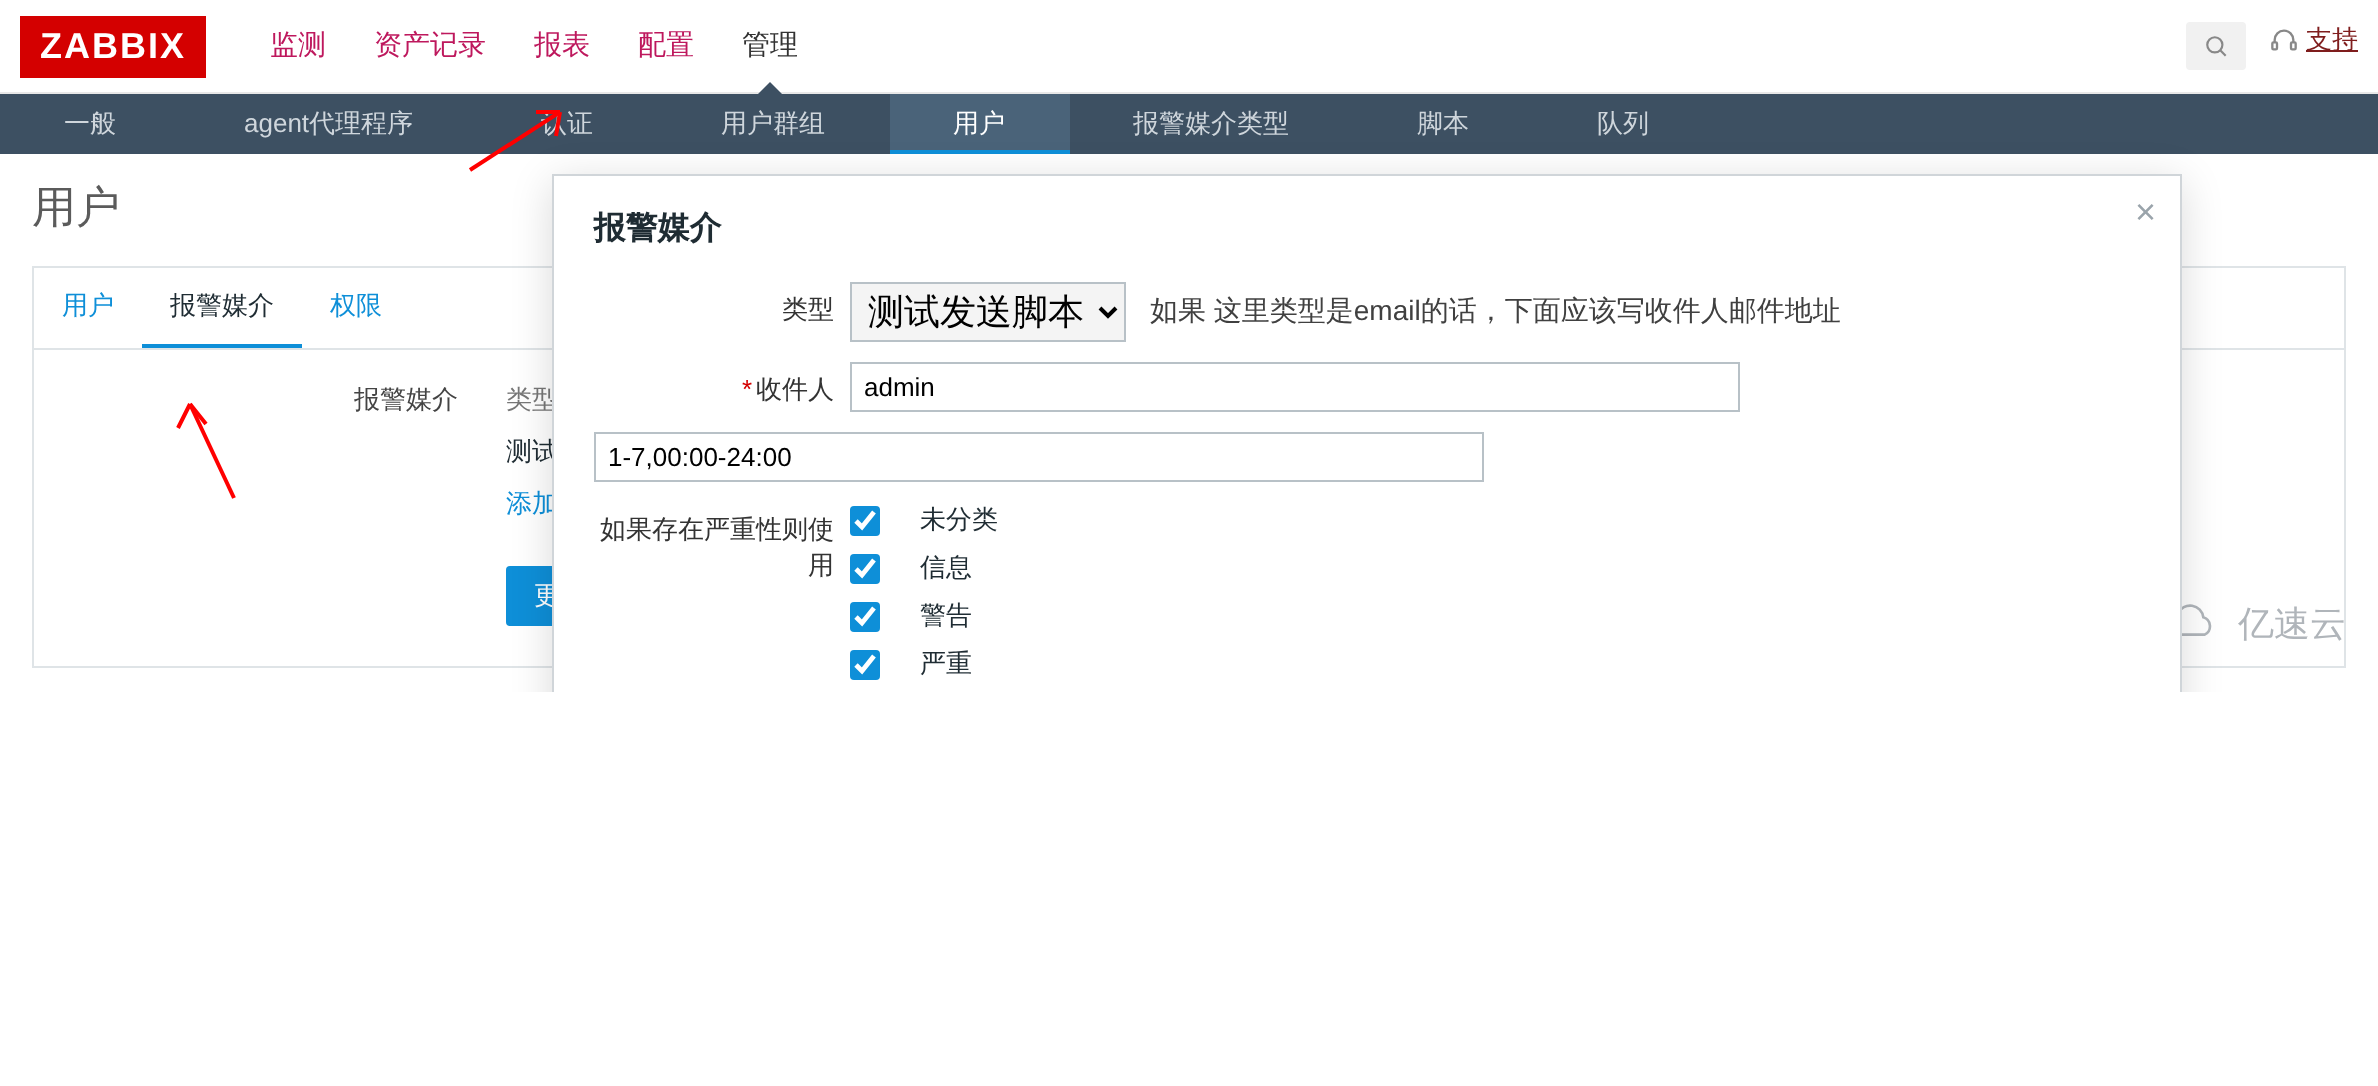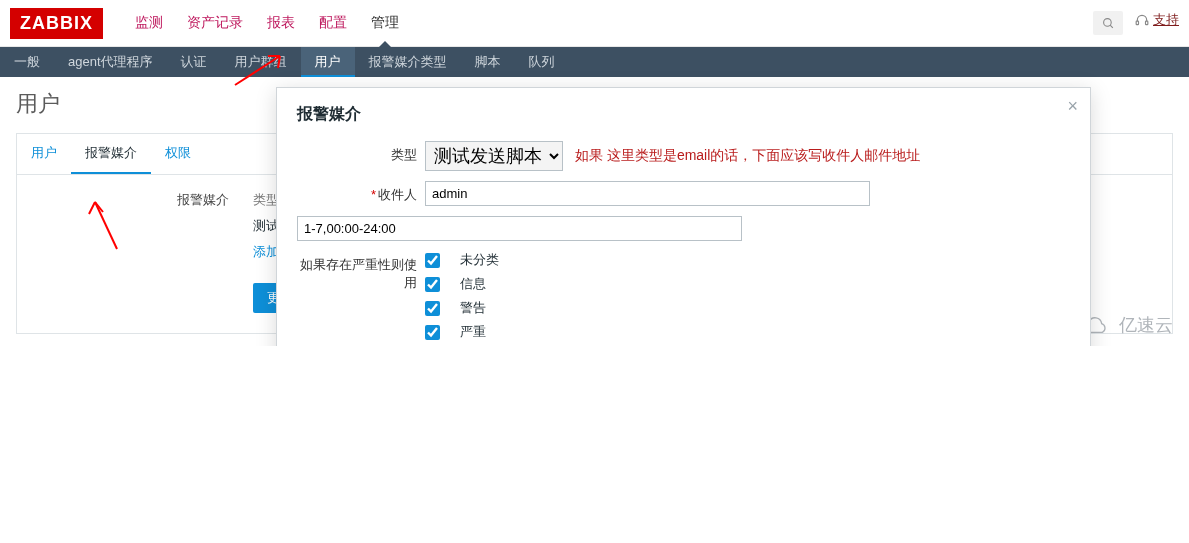--- a/index.html
+++ b/index.html
@@ -8,21 +8,21 @@
     .topbar { height: 47px; background: #fff; border-bottom: 1px solid #e8e8e8; display: flex; align-items: center; padding: 0 10px; }
     .logo { background: #d40000; color: #fff; font-weight: bold; font-size: 18px; padding: 5px 10px; letter-spacing: 1px; margin-right: 20px; }
     .topnav { display: flex; }
     .topnav a { color: #be185d; padding: 14px 12px; text-decoration: none; font-size: 14px; position: relative; }
     .topnav a.active { color: #333; }
     .topnav a.active::after { content:""; position:absolute; bottom:-1px; left:50%; transform:translateX(-50%); border:6px solid transparent; border-bottom-color:#3d5062; }
     .top-right { margin-left:auto; display:flex; align-items:flex-start; gap:12px; color:#7f1d1d;text-decoration:underline; }
     .search-glass { width:30px; height:24px; background:#f1f1f1; border-radius:2px; display:flex; align-items:center; justify-content:center; color:#888; }
 
     .subnav { height: 30px; background: #3d5062; display: flex; align-items: stretch; }
-    .subnav a { color: #cfd6dc; padding: 0 14px; font-size: 13px; text-decoration: none; display:flex; align-items:center; position:relative; }
+    .subnav a { color: #cfd6dc; padding: 0 32px; font-size: 13px; text-decoration: none; display:flex; align-items:center; position:relative; }
     .subnav a.active { background: #4a6379; color:#fff; }
     .subnav a.active::after { content:""; position:absolute; left:0; right:0; bottom:0; height:2px; background:#0e8fd8; }
 
     .page { padding: 12px 16px; position: relative; }
     h1.page-title { font-size: 22px; font-weight: normal; color: #5b5b5b; margin-bottom: 14px; }
 
     .card { border:1px solid #dfe4e7; background:#fff; position:relative; min-height: 200px; }
     .tabs { display:flex; border-bottom:1px solid #dfe4e7; }
     .tabs a { padding: 10px 14px; text-decoration:none; color:#0e8fd8; font-size:13px; border-bottom:2px solid transparent; }
     .tabs a.active { border-bottom:2px solid #0e8fd8; color:#1f2c33; }
@@ -37,30 +37,30 @@
     
     .modal { position:absolute; top:87px; left:276px; width:815px; background:#fff; border:1px solid #d0d5d9; box-shadow:0 4px 20px rgba(0,0,0,0.15); padding: 16px 20px 16px 20px; z-index:10; }
     .modal h3 { font-size:16px; font-weight:bold; margin-bottom: 16px; }
     .modal .close { position:absolute; top:8px; right:12px; color:#9aa4ab; font-size:18px; cursor:pointer; }
     .form-row { display:flex; align-items:flex-start; margin-bottom: 10px; }
     .form-label { width: 128px; text-align:right; padding-right: 8px; padding-top: 5px; font-size:13px; color:#333; }
     .form-label .req { color:#d40000; margin-right:2px; }
     .form-control { flex:1; }
     select.sel { border:1px solid #b8c1c7; padding:3px 4px; font-size:18px; background:#f4f4f4; }
     input.txt { width: 445px; border:1px solid #b8c1c7; padding:4px 6px; font-size:13px; }
-    .hint { color:#b91c1c; margin-left:12px; font-size:14px; }
+    .hint { color:#404040; margin-left:12px; font-size:14px; }
     .chk-row { display:flex; align-items:center; gap:20px; margin-bottom:6px; }
     .chk-row input { accent-color:#0e8fd8; width:15px; height:15px; }
     .modal-footer { display:flex; justify-content:flex-end; gap:10px; margin-top:30px; }
 
     
     .arrow1 { position:absolute; top:50px; left:230px; width:60px; height:40px; pointer-events:none; }
     .arrow2 { position:absolute; top:60px; left:60px; width:50px; height:60px; pointer-events:none; }
 
-    .watermark { position:absolute; bottom:9px; right:16px; color:#b0b5ba; font-size:18px; display:flex; align-items:flex-end; gap:6px; }
+    .watermark { position:absolute; bottom:22px; right:16px; color:#b0b5ba; font-size:18px; display:flex; align-items:center; gap:6px; }
     .watermark svg { width:32px; height:20px; }
   </style>
 </head>
 <body>
 
 <div class="topbar">
   <div class="logo">ZABBIX</div>
   <nav class="topnav">
     <a>监测</a>
     <a>资产记录</a>

